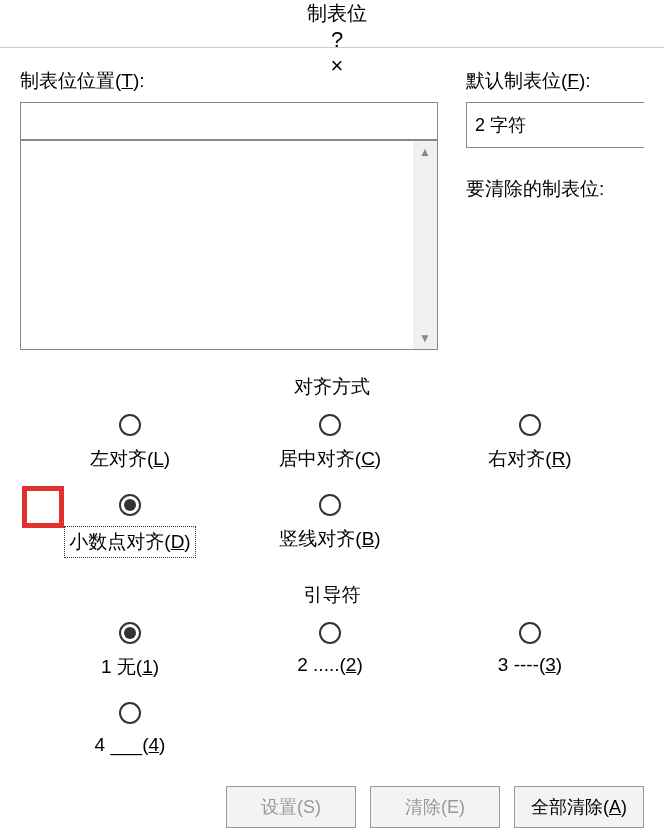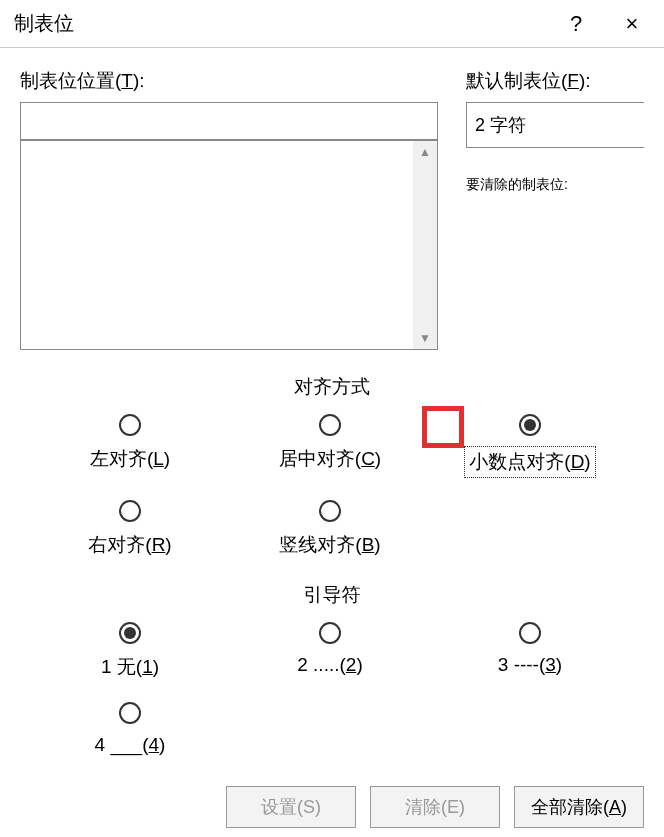--- a/index.html
+++ b/index.html
@@ -11,20 +11,21 @@
       height: 837px;
       overflow: hidden;
     }
     .titlebar {
       height: 48px;
       background: #fff;
       border-bottom: 1px solid #ccc;
       display: flex;
       align-items: center;
       padding: 0 4px 0 14px;
+      flex-direction: column;
     }
     .titlebar .title {
       flex: 1;
       font-size: 20px;
     }
     .titlebar .btn {
       width: 56px;
       height: 48px;
       display: flex;
       align-items: center;
@@ -81,21 +82,21 @@
     }
     .spin-input {
       flex: 1;
       border: none;
       padding: 4px 8px;
       font-size: 18px;
       outline: none;
     }
     .clear-label {
       margin-top: 28px;
-      font-size: 14px;
+      font-size: 19px;
     }
     .group-title {
       font-size: 19px;
       margin: 24px 0 14px 0;
       text-align: center;
     }
     .radio-grid {
       display: grid;
       grid-template-columns: 200px 200px 200px;
       row-gap: 22px;
@@ -217,27 +218,27 @@
   <div class="radio-grid" id="alignment-grid">
       <div class="radio-item">
         <div class="radio-circle"></div>
         <span class="radio-label"><span>左对齐(</span><span class="underline">L</span><span>)</span></span>
       </div>
       <div class="radio-item">
         <div class="radio-circle"></div>
         <span class="radio-label"><span>居中对齐(</span><span class="underline">C</span><span>)</span></span>
       </div>
       <div class="radio-item">
+        <div class="radio-circle"></div>
+        <span class="radio-label"><span>右对齐(</span><span class="underline">R</span><span>)</span></span>
+      </div>
+      <div class="radio-item">
         <div class="radio-circle checked"></div>
         <span class="radio-label focus-box"><span>小数点对齐(</span><span class="underline">D</span><span>)</span></span>
         <div class="highlight-red" style="left: -8px; top: -8px; width: 42px; height: 42px;"></div>
-      </div>
-      <div class="radio-item">
-        <div class="radio-circle"></div>
-        <span class="radio-label"><span>右对齐(</span><span class="underline">R</span><span>)</span></span>
       </div>
       <div class="radio-item">
         <div class="radio-circle"></div>
         <span class="radio-label"><span>竖线对齐(</span><span class="underline">B</span><span>)</span></span>
       </div>
     </div>
 
   <div class="group-title">引导符</div>
   <div class="radio-grid" id="leader-grid">
       <div class="radio-item">

